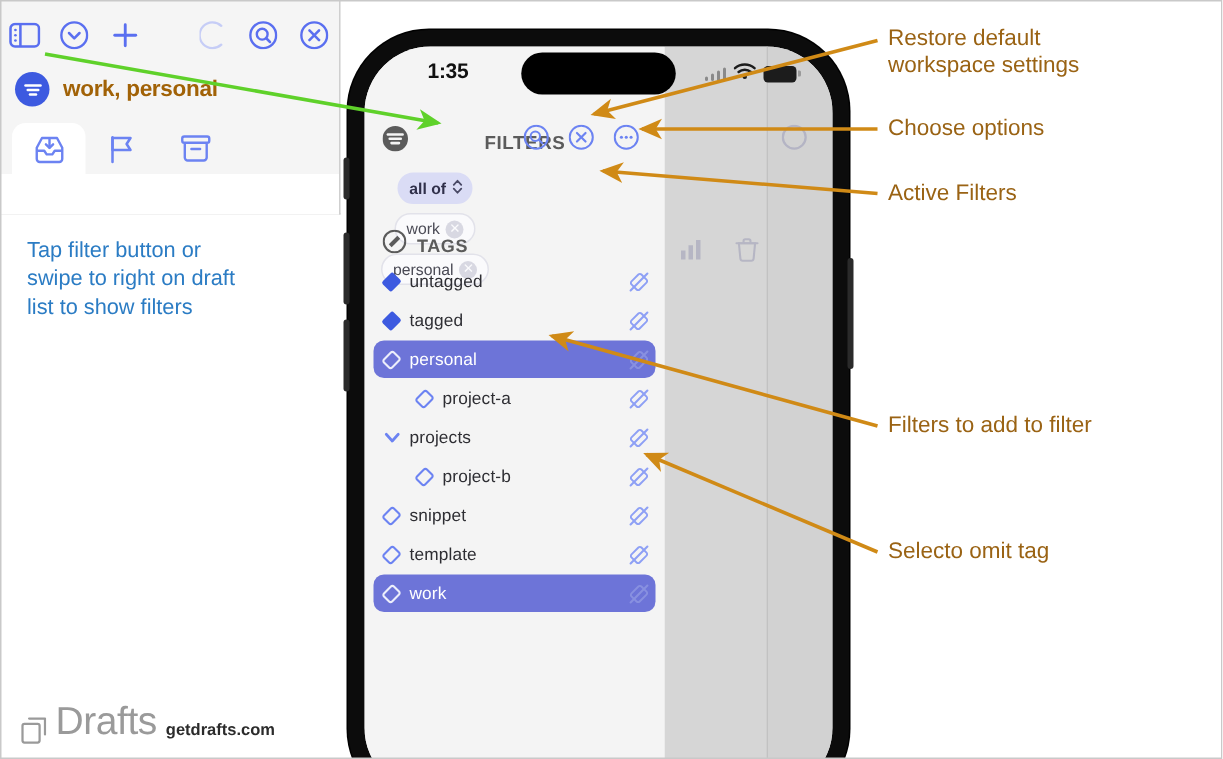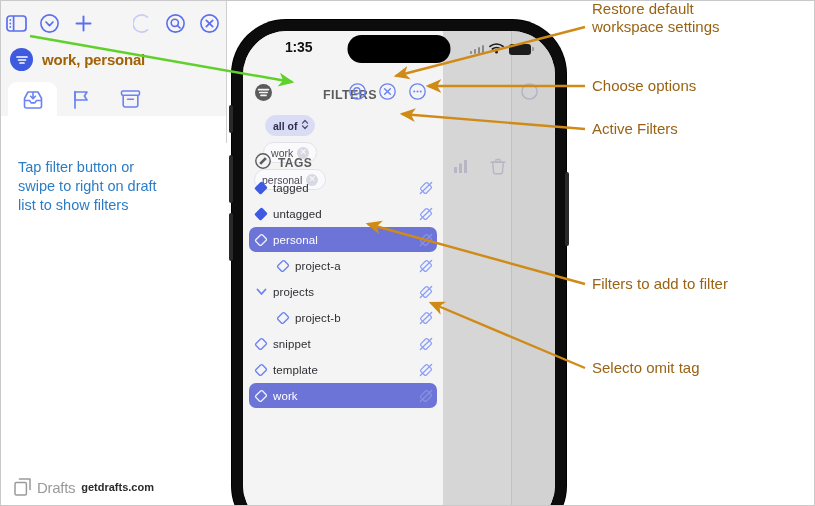--- a/index.html
+++ b/index.html
@@ -251,21 +251,21 @@
   }
 
   
   .footer {
     position:absolute; left:14px; bottom:10px;
     display:flex; align-items:flex-end; gap:6px;
     z-index:40;
   }
   .footer .fl-mark { color:#9a9a9a; display:flex; align-items:center; }
   .footer .fl-name {
-    font-size:15px; color:#9a9a9a; letter-spacing:-0.3px;
+    font-size:26px; color:#9a9a9a; letter-spacing:-0.3px;
   }
   .footer .fl-url {
     font-size:11px; color:#2b2b2b; font-weight:bold; padding-bottom:3px;
   }
 </style>
 </head>
 <body>
 
 <div id="root">
 
@@ -479,36 +479,36 @@
       </div>
 
       <div class="tag-list">
 
         <div class="tag-row">
           <span class="tr-icon solid">
             <svg width="14" height="14" viewBox="0 0 14 14">
                 <path d="M8.6 1.3 L12.7 5.4 A1.6 1.6 0 0 1 12.7 7.7 L7.7 12.7 A1.6 1.6 0 0 1 5.4 12.7 L1.3 8.6 A1.6 1.6 0 0 1 1.3 6.3 L6.3 1.3 A1.6 1.6 0 0 1 8.6 1.3 z" fill="currentColor"></path>
               </svg>
           </span>
-          <span class="tr-label">tagged</span>
+          <span class="tr-label">untagged</span>
           <span class="tr-omit">
             <svg width="14" height="14" viewBox="0 0 14 14">
                 <path d="M8.6 2 L12 5.4 A1.4 1.4 0 0 1 12 7.4 L7.4 12 A1.4 1.4 0 0 1 5.4 12 L2 8.6 A1.4 1.4 0 0 1 2 6.6 L6.6 2 A1.4 1.4 0 0 1 8.6 2 z" fill="none" stroke="currentColor" stroke-width="1.3"></path>
                 <line x1="1.4" y1="12.6" x2="12.6" y2="1.4" stroke="currentColor" stroke-width="1.4" stroke-linecap="round"></line>
               </svg>
           </span>
         </div>
 
         <div class="tag-row">
           <span class="tr-icon solid">
             <svg width="14" height="14" viewBox="0 0 14 14">
                 <path d="M8.6 1.3 L12.7 5.4 A1.6 1.6 0 0 1 12.7 7.7 L7.7 12.7 A1.6 1.6 0 0 1 5.4 12.7 L1.3 8.6 A1.6 1.6 0 0 1 1.3 6.3 L6.3 1.3 A1.6 1.6 0 0 1 8.6 1.3 z" fill="currentColor"></path>
               </svg>
           </span>
-          <span class="tr-label">untagged</span>
+          <span class="tr-label">tagged</span>
           <span class="tr-omit">
             <svg width="14" height="14" viewBox="0 0 14 14">
                 <path d="M8.6 2 L12 5.4 A1.4 1.4 0 0 1 12 7.4 L7.4 12 A1.4 1.4 0 0 1 5.4 12 L2 8.6 A1.4 1.4 0 0 1 2 6.6 L6.6 2 A1.4 1.4 0 0 1 8.6 2 z" fill="none" stroke="currentColor" stroke-width="1.3"></path>
                 <line x1="1.4" y1="12.6" x2="12.6" y2="1.4" stroke="currentColor" stroke-width="1.4" stroke-linecap="round"></line>
               </svg>
           </span>
         </div>
 
         <div class="tag-row sel">
           <span class="tr-icon">
@@ -639,21 +639,21 @@
 
     <line x1="585" y1="284" x2="368" y2="224" stroke="#d08a16" stroke-width="2.4" marker-end="url(#ah-orange)"></line>
 
     <line x1="585" y1="368" x2="431" y2="303" stroke="#d08a16" stroke-width="2.4" marker-end="url(#ah-orange)"></line>
   </svg>
 
   <div class="anno-blue" style="left:18px; top:158px;">Tap filter button or
 swipe to right on draft
 list to show filters</div>
 
-  <div class="anno" style="left:592px; top:0;">Restore default
+  <div class="anno" style="left:592px; top:17px;">Restore default
 workspace settings</div>
   <div class="anno" style="left:592px; top:77px;">Choose options</div>
   <div class="anno" style="left:592px; top:120px;">Active Filters</div>
   <div class="anno" style="left:592px; top:275px;">Filters to add to filter</div>
   <div class="anno" style="left:592px; top:359px;">Selecto omit tag</div>
 
   <div class="footer">
     <span class="fl-mark">
       <svg width="17" height="18" viewBox="0 0 17 18">
           <rect x="1" y="4.6" width="11.4" height="12.4" rx="1.3" fill="none" stroke="currentColor" stroke-width="1.5"></rect>

